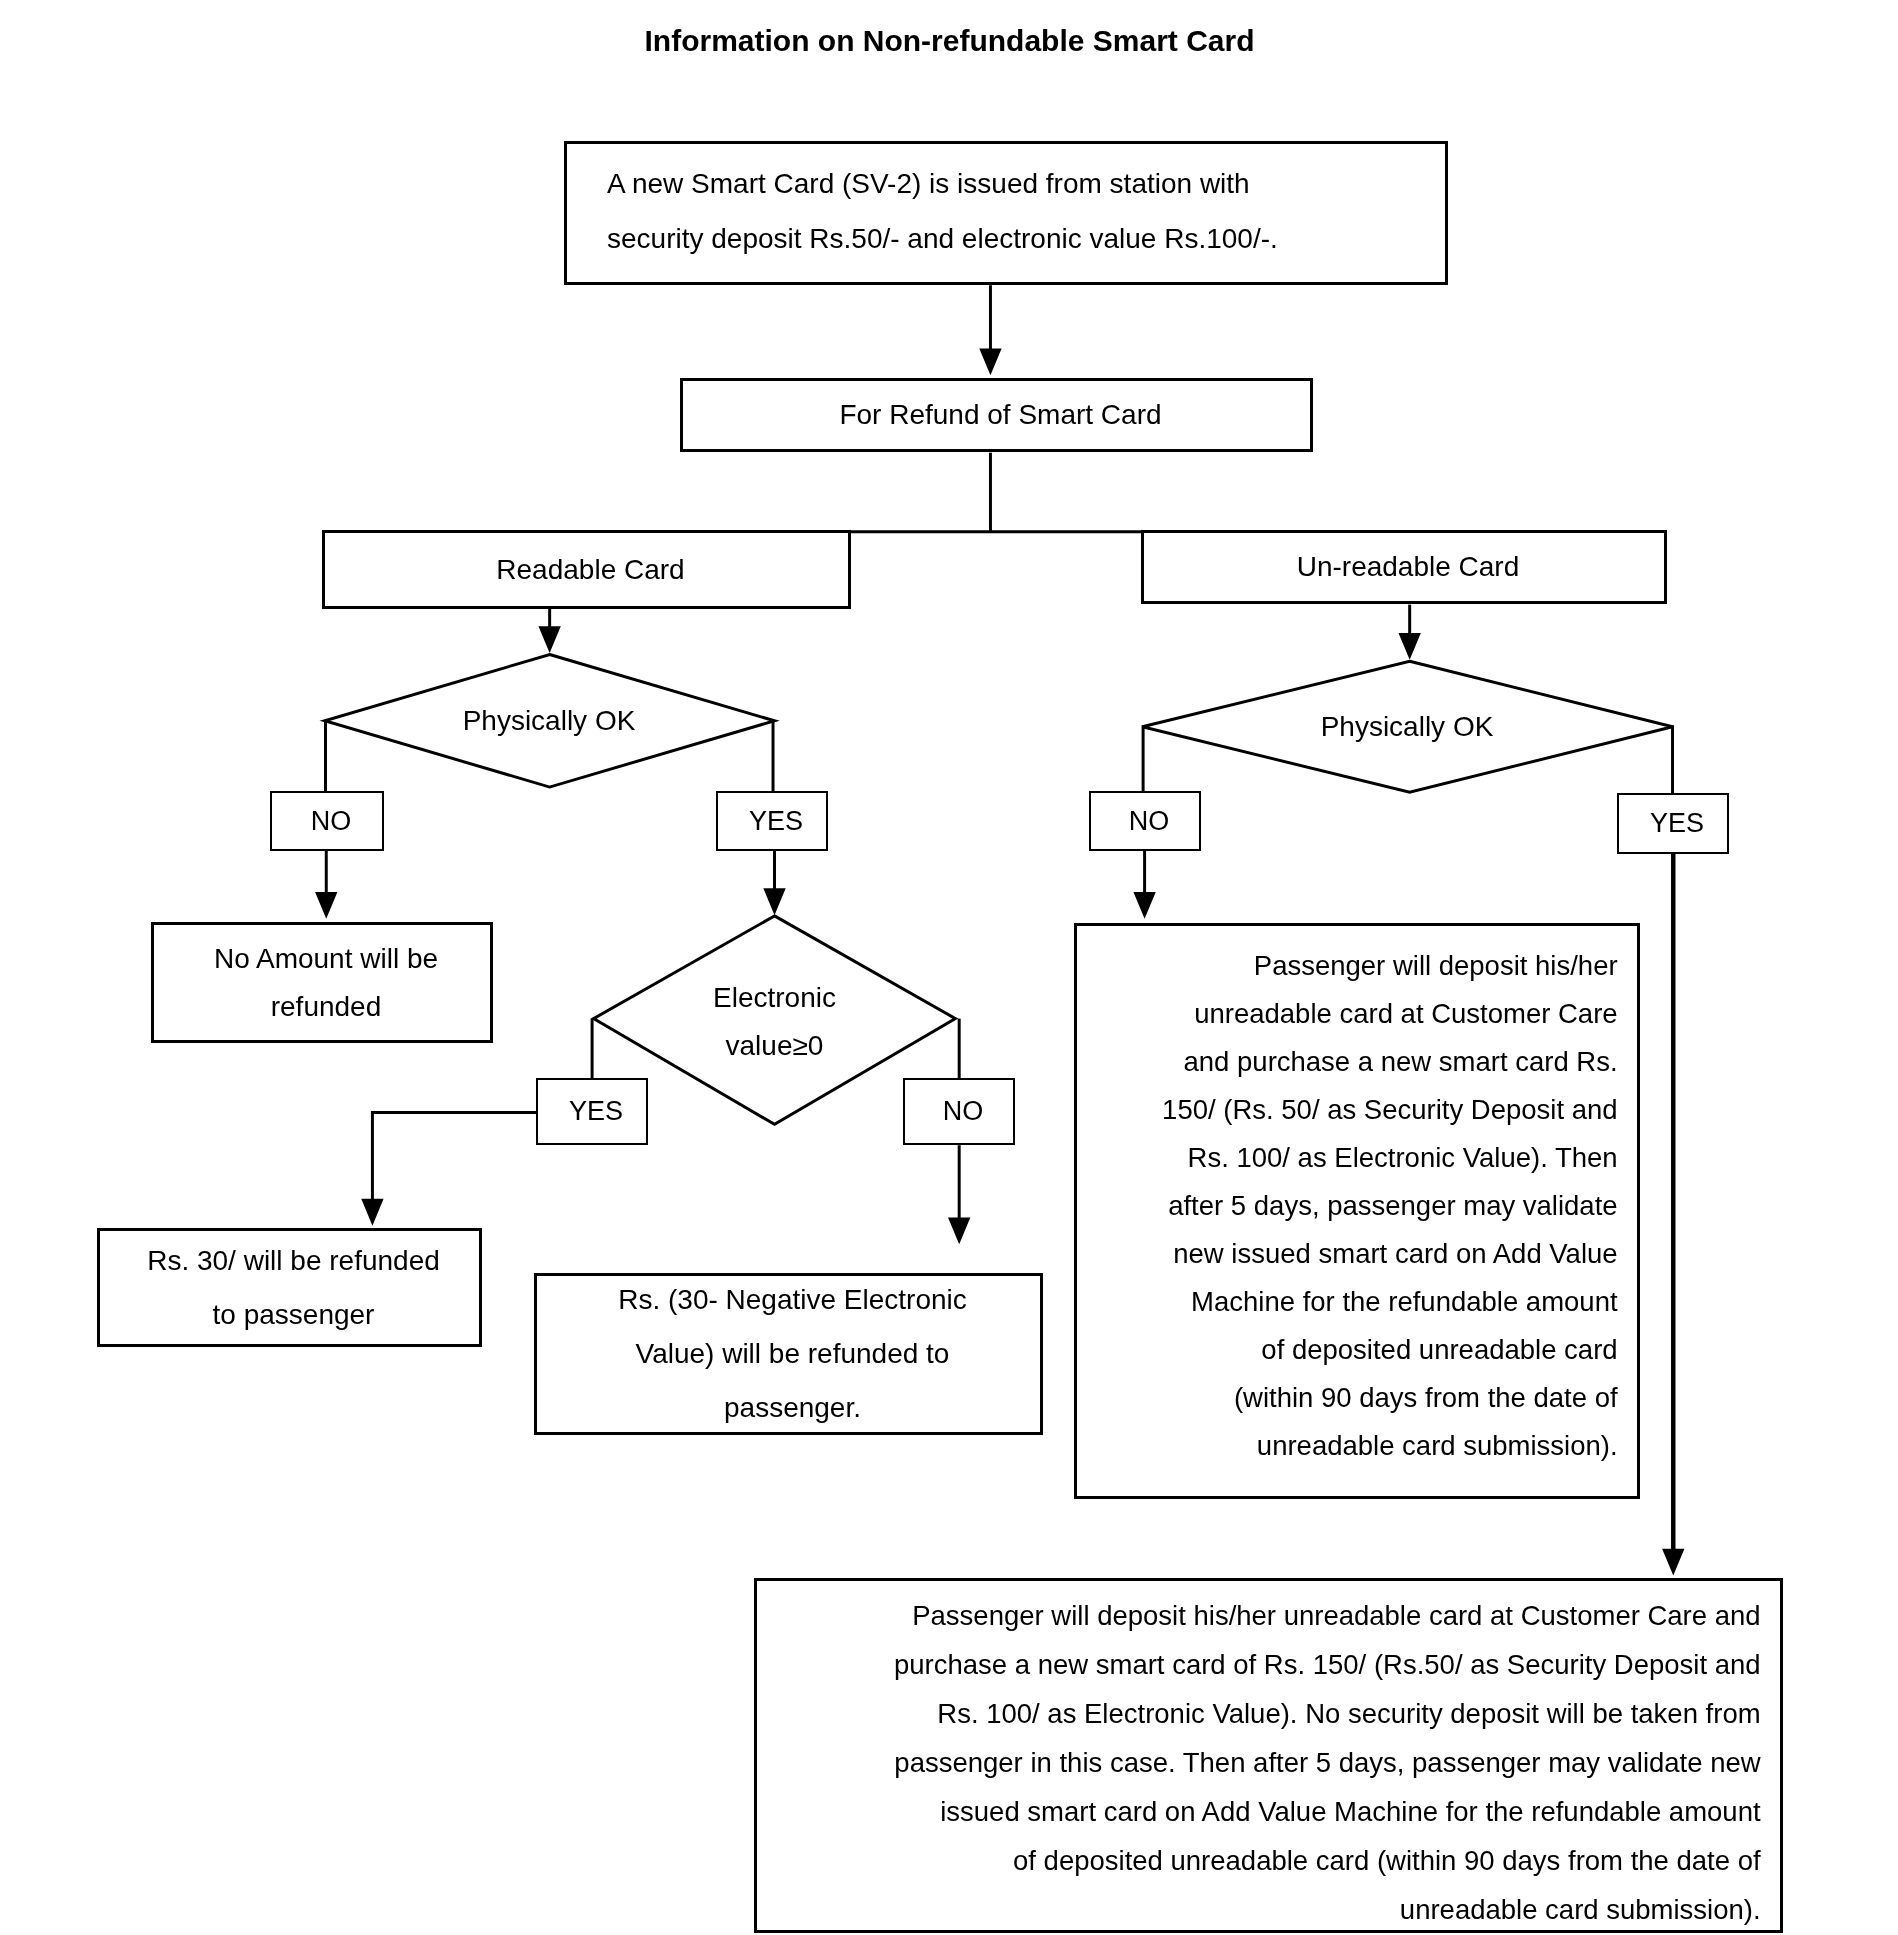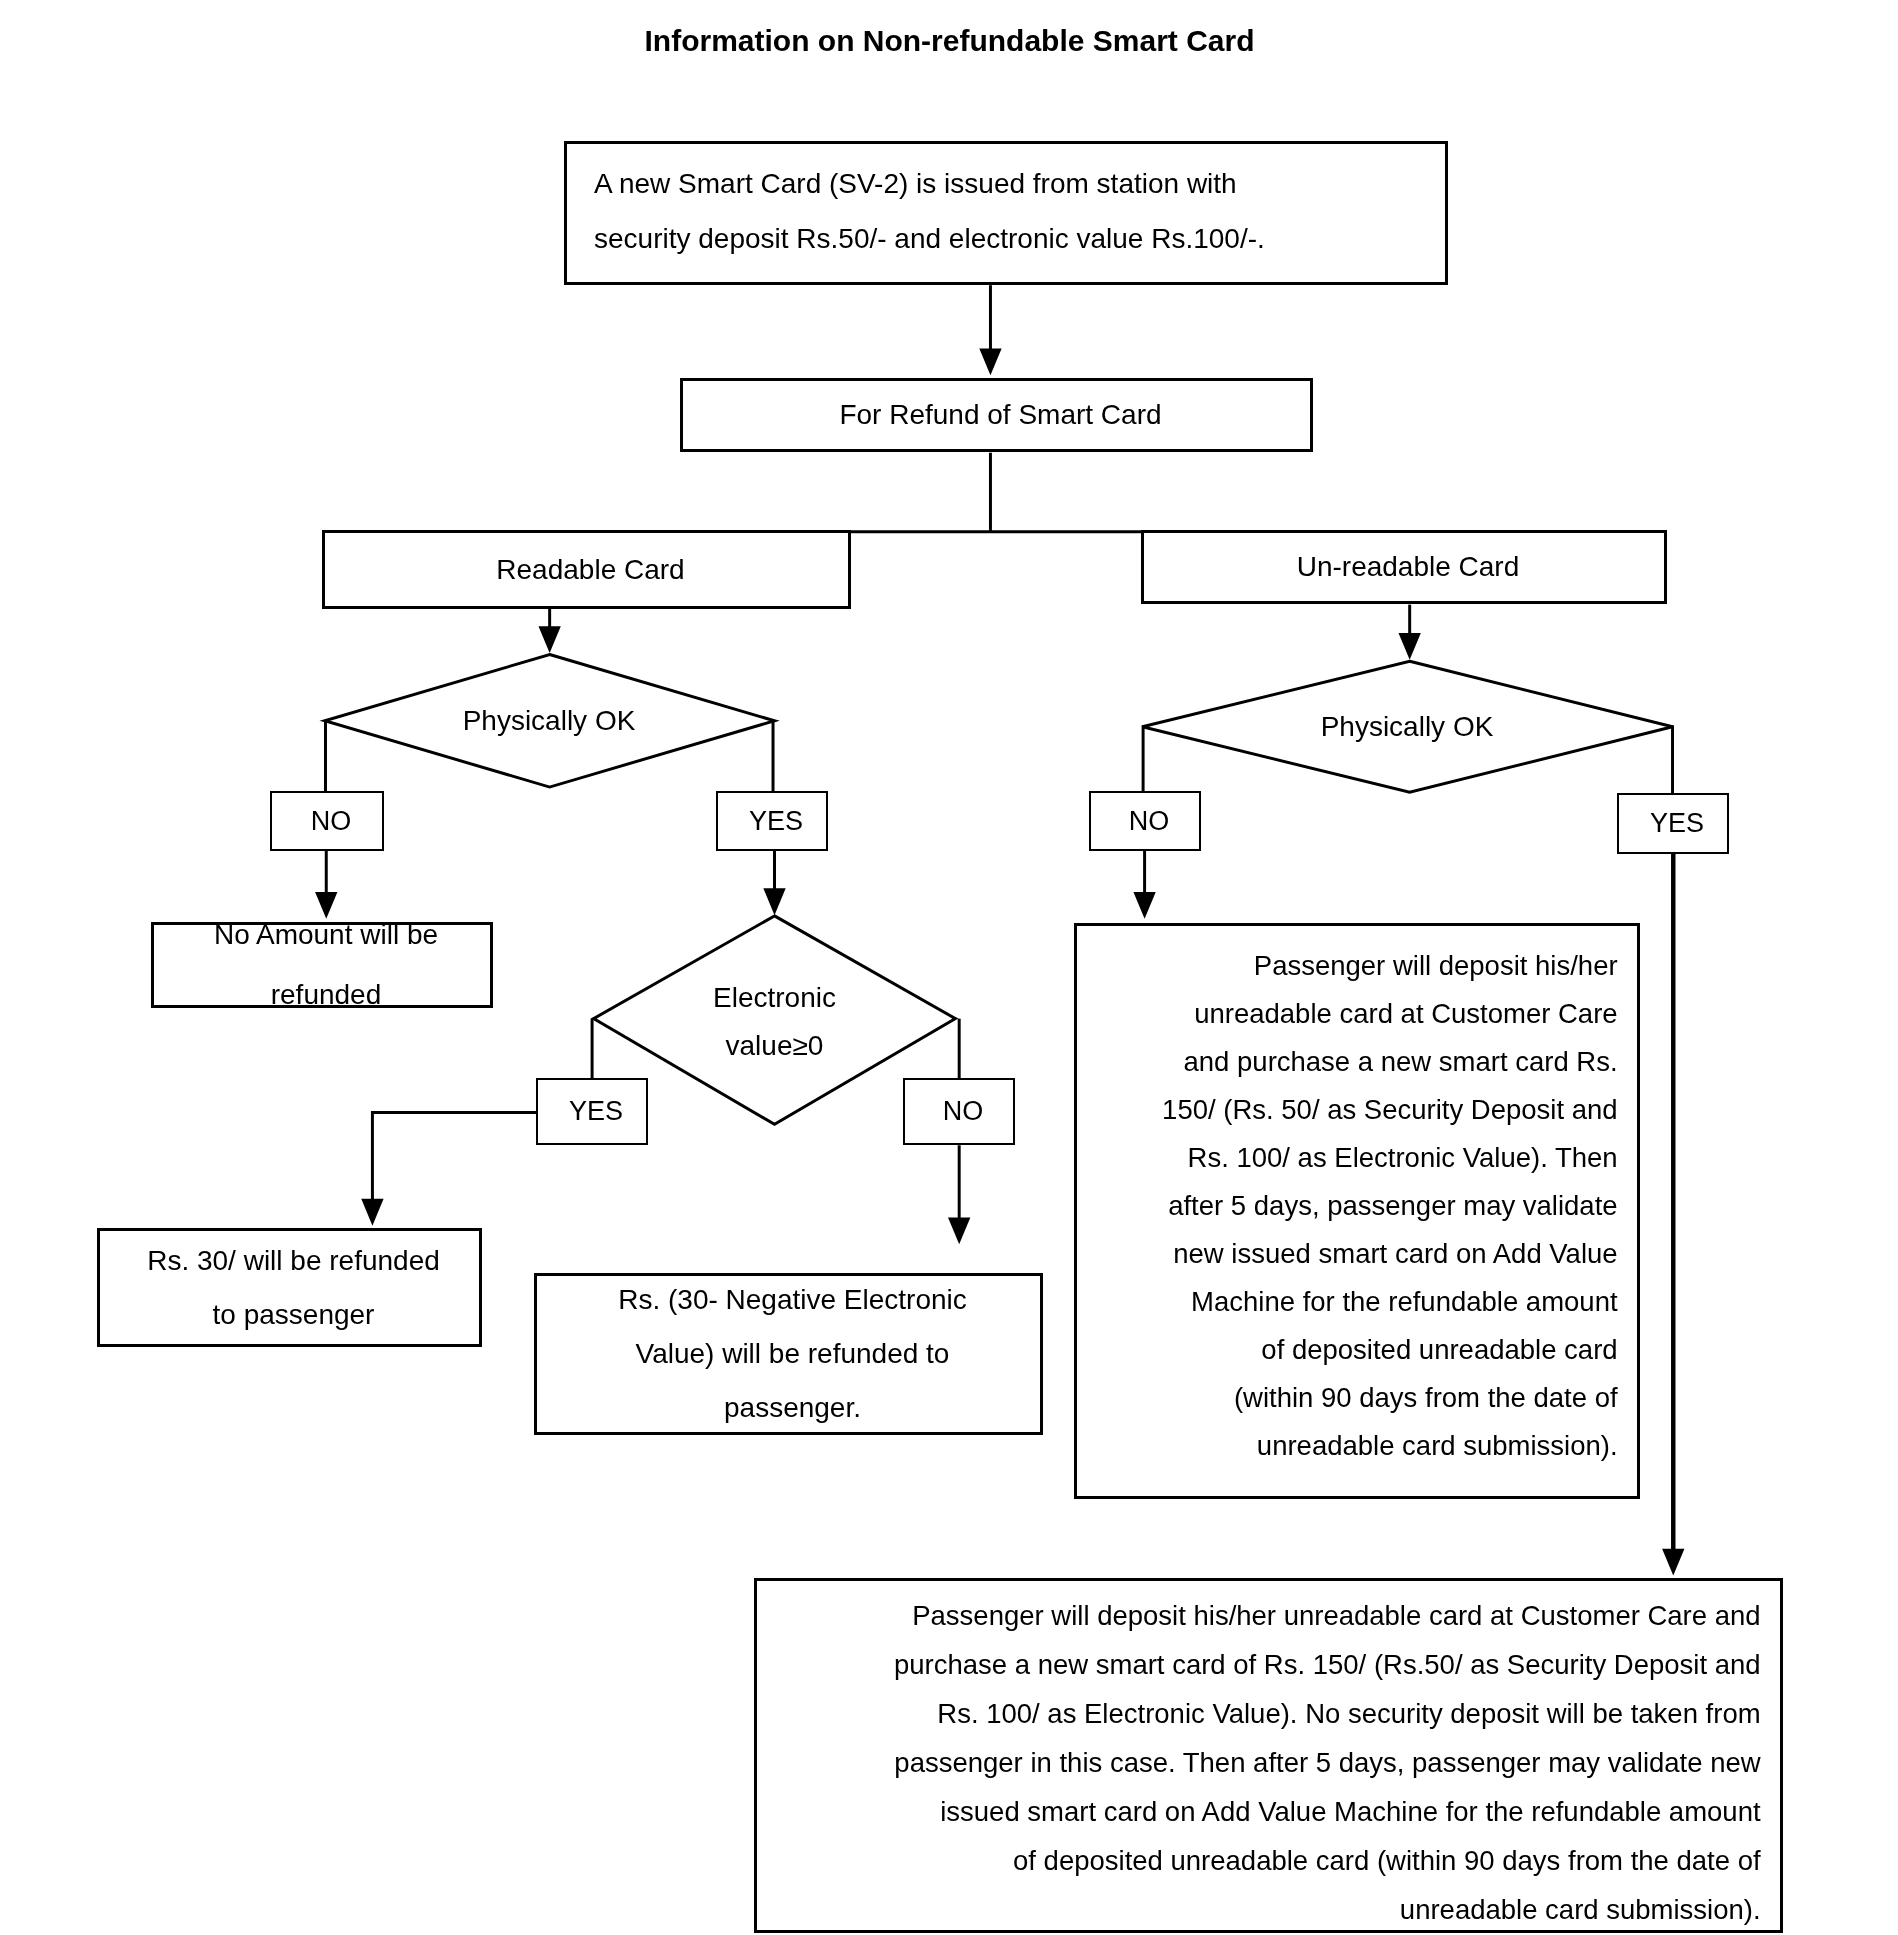--- a/index.html
+++ b/index.html
@@ -11,21 +11,21 @@
     position:absolute;left:0;top:22.3px;width:1899px;text-align:center;
     font-size:30px;font-weight:bold;line-height:37px;
   }
   svg.connectors{position:absolute;left:0;top:0;}
   .node{
     position:absolute;box-sizing:border-box;background:#ffffff;
     border:3px solid #000000;font-size:28px;white-space:pre-line;
   }
   .cbox{display:flex;align-items:center;justify-content:center;text-align:center;padding-left:8px;}
   .small{border-width:2.2px;font-size:27px;text-align:right;}
-  .start{padding:12px 15px 0 27px;line-height:55px;text-align:left;}
+  .start{padding:12px 15px 0 40px;line-height:55px;text-align:left;}
   .bigpara{font-size:27.5px;text-align:right;}
   .dlabel{
     position:absolute;text-align:center;font-size:28px;white-space:pre-line;
     background:transparent;line-height:36px;
   }
   .dlabel.two{line-height:48px;}
 </style>
 </head>
 <body>
 
@@ -79,21 +79,21 @@
   <div class="node cbox" style="left:322px;top:530px;width:529px;height:79px;">Readable Card</div>
 
   <div class="node cbox" style="left:1141px;top:530px;width:526px;height:74px;">Un-readable Card</div>
 
   <div class="dlabel" style="left:363px;top:703px;width:372px;">Physically OK</div>
 
   <div class="node cbox small" style="left:270px;top:791px;width:114px;height:60px;">NO</div>
 
   <div class="node cbox small" style="left:716px;top:791px;width:112px;height:60px;">YES</div>
 
-  <div class="node cbox" style="left:151px;top:922px;width:342px;height:86px;line-height:60px;">No Amount will be
+  <div class="node cbox" style="left:151px;top:922px;width:342px;height:121px;line-height:48px;">No Amount will be
 refunded</div>
 
   <div class="dlabel two" style="left:663px;top:974px;width:223px;">Electronic
 value≥0</div>
 
   <div class="node cbox small" style="left:536px;top:1078px;width:112px;height:67px;">YES</div>
 
   <div class="node cbox small" style="left:903px;top:1078px;width:112px;height:67px;">NO</div>
 
   <div class="node cbox" style="left:97px;top:1228px;width:385px;height:119px;line-height:54px;">Rs. 30/ will be refunded

